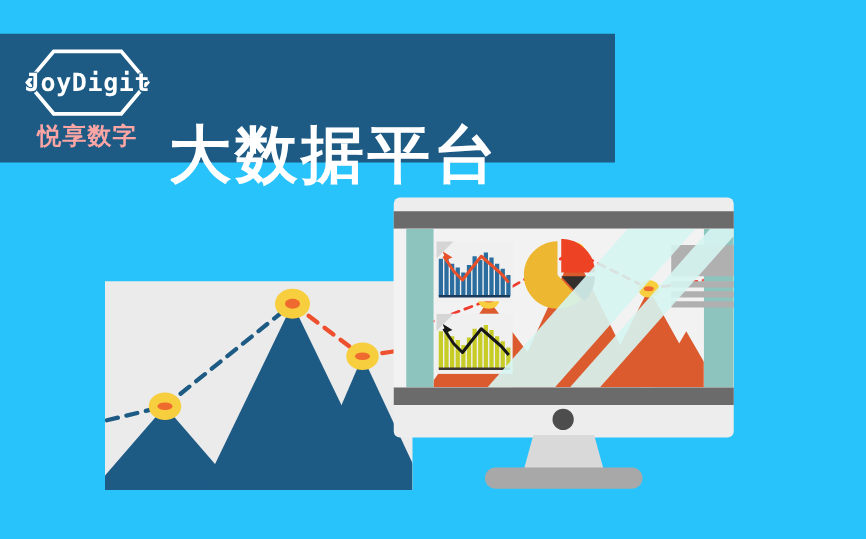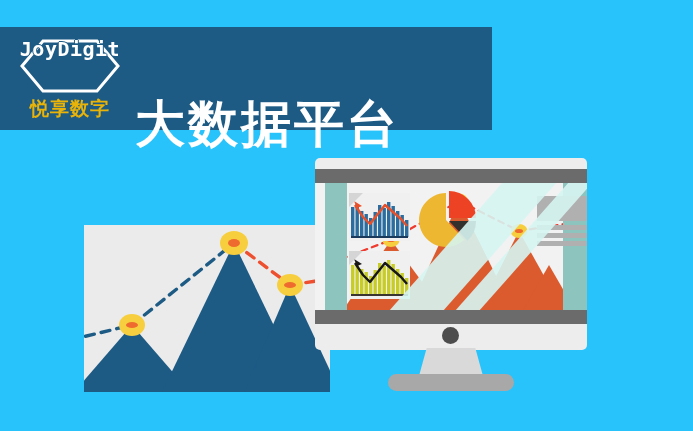--- a/index.html
+++ b/index.html
@@ -15,31 +15,31 @@
   #header-bar{
     position:absolute;left:0;top:27px;width:492px;height:103px;
     background:#1d5b85;display:flex;align-items:center;
   }
   #logo-block{
     position:absolute;left:14px;top:5px;width:112px;height:94px;
     display:flex;flex-direction:column;align-items:center;justify-content:center;
   }
   #logo-hex{
     position:relative;width:108px;height:58px;
-    display:flex;align-items:flex-start;justify-content:center;
+    display:flex;align-items:center;justify-content:center;
   }
   #logo-hex svg{position:absolute;left:0;top:0;}
   #logo-word{
     position:relative;z-index:2;color:#ffffff;font-weight:bold;
     font-size:20px;letter-spacing:0.5px;font-family:"DejaVu Sans Mono","Liberation Mono",monospace;
     white-space:nowrap;
     text-shadow:-1px 0 #1d5b85,1px 0 #1d5b85,0 -1px #1d5b85,0 1px #1d5b85;
   }
   #logo-sub{
-    color:#eab308;font-weight:bold;font-size:19px;letter-spacing:1px;
+    color:#fca5a5;font-weight:bold;font-size:19px;letter-spacing:1px;
     margin-top:1px;white-space:nowrap;
   }
   #header-title{
     position:absolute;left:135px;top:44px;
     color:#ffffff;font-size:50px;font-weight:bold;letter-spacing:3px;
     line-height:58px;white-space:nowrap;margin-top:24px;
   }
 
   
   #left-panel{

